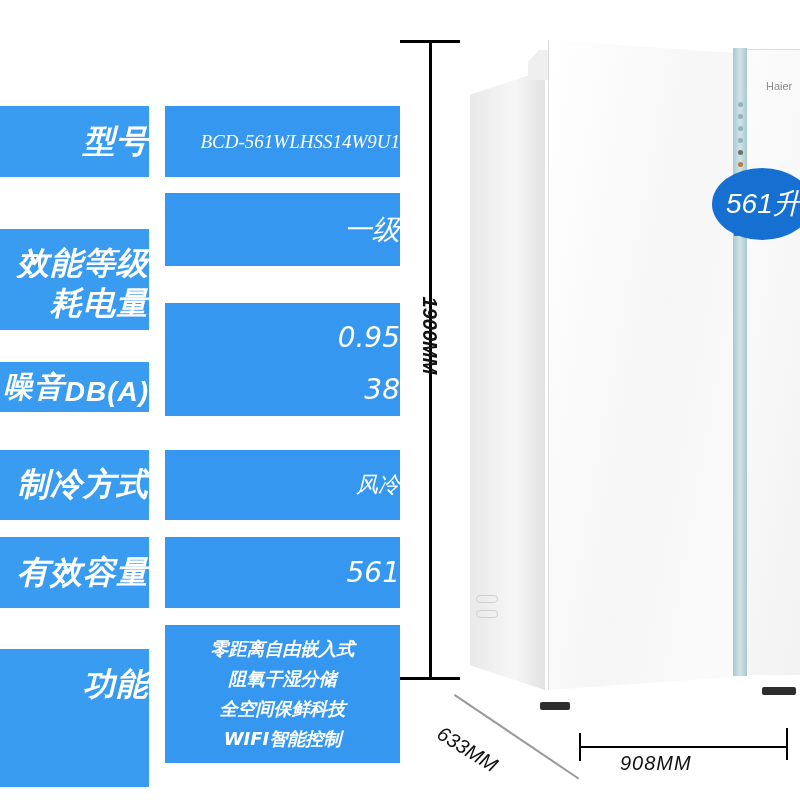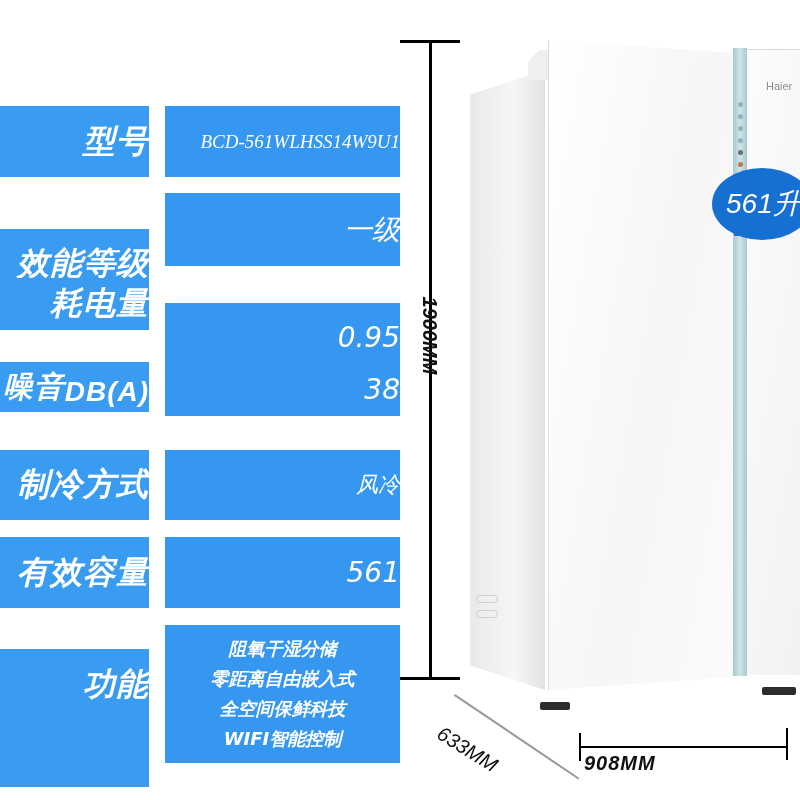--- a/index.html
+++ b/index.html
@@ -39,22 +39,22 @@
   }
   .dim-d-text {
     position:absolute; left:445px; top:722px; font-size:20px; font-style:italic; color:#111;
     transform:rotate(32deg); transform-origin:0 0; white-space:nowrap;
     font-family:"Liberation Sans",sans-serif;
   }
   .dim-w-line { position:absolute; left:580px; top:746px; width:207px; height:2px; background:#000; }
   .dim-w-l { position:absolute; left:579px; top:733px; width:2px; height:28px; background:#000; }
   .dim-w-r { position:absolute; left:786px; top:728px; width:2px; height:32px; background:#000; }
   .dim-w-text {
-    position:absolute; left:584px; top:752px; font-size:20px; font-style:italic; color:#111;
-    font-family:"Liberation Sans",sans-serif; letter-spacing:1px;font-weight:bold;
+    position:absolute; left:620px; top:752px; font-size:20px; font-style:italic; color:#111;
+    font-family:"Liberation Sans",sans-serif; letter-spacing:1px;
   }
 
   
   .fridge { position:absolute; left:470px; top:40px; width:330px; height:680px; }
   .side {
     position:absolute; left:0; top:30px; width:75px; height:620px;
     background:linear-gradient(90deg,#e9e9ea,#f6f6f6 60%,#e2e2e3);
     clip-path:polygon(0 4%, 100% 0, 100% 100%, 0 96%);
   }
   .side-lip {
@@ -135,22 +135,22 @@
     <span>有效容量</span>
   </div>
 <div class="cell value" style="top:537px;height:71px;">
     <span>561</span>
   </div>
 
 <div class="cell label feat" style="top:625px;height:138px;">
     <span>功能</span>
   </div>
 <div class="cell value feat" style="top:625px;height:138px;">
+  <span>零距离自由嵌入式</span>
   <span>阻氧干湿分储</span>
-  <span>零距离自由嵌入式</span>
   <span>全空间保鲜科技</span>
   <span>WIFI智能控制</span>
 </div>
 
 <div class="dim-v-top"></div>
 <div class="dim-v"></div>
 <div class="dim-v-bot"></div>
 <div class="dim-v-text">
     <span>1900MM</span>
   </div>

